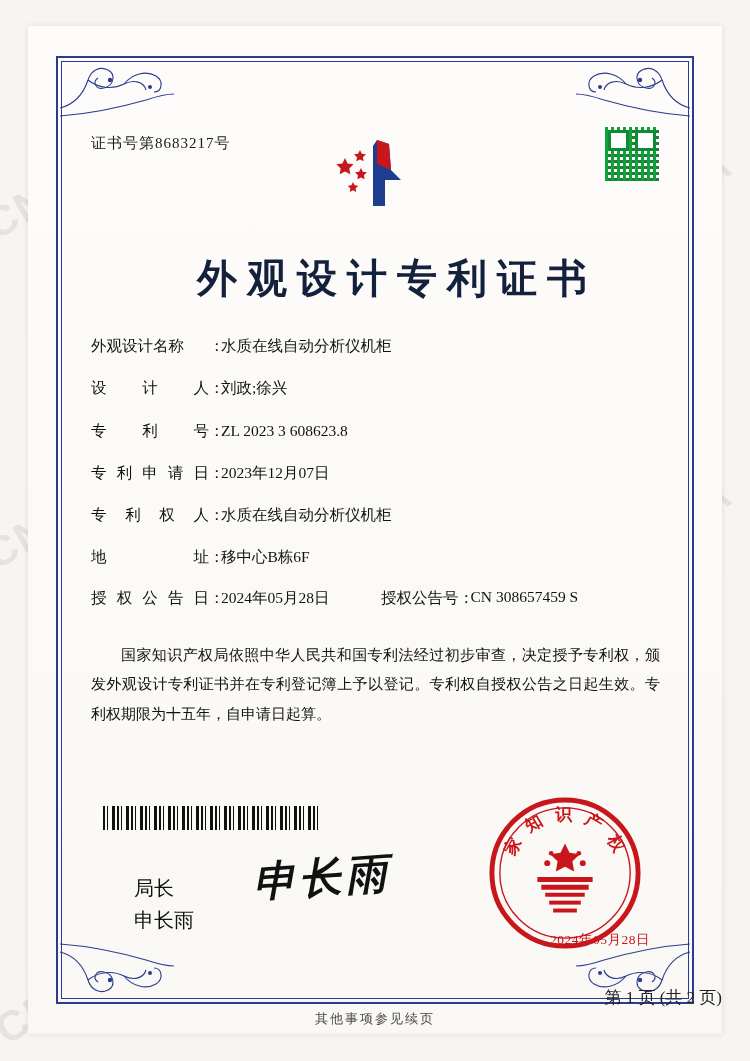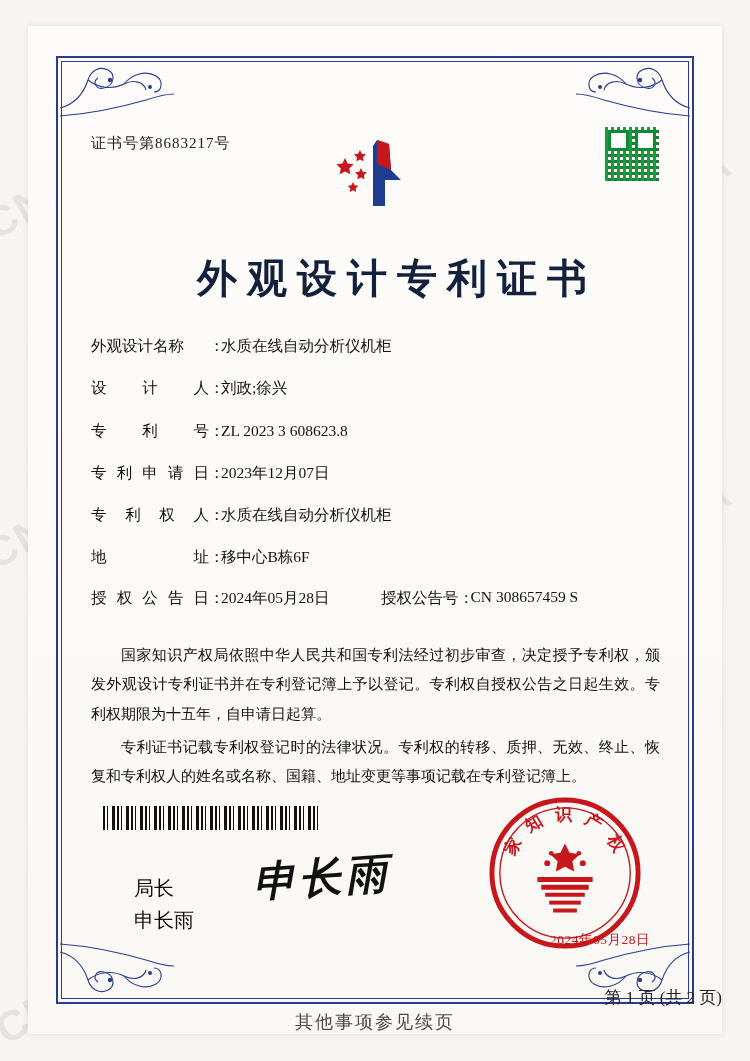--- a/index.html
+++ b/index.html
@@ -249,21 +249,21 @@
     top: 960px;
     text-align: right;
     font-size: 17px;
     color: #222;
   }
   .footer-note {
     position: absolute;
     left: 0; right: 0;
     top: 1010px;
     text-align: center;
-    font-size: 18px;
+    font-size: 13px;
     letter-spacing: 2px;
     color: #4a4a4a;
     z-index: 2;
     font-family: Liberation Serif, serif;
   }
 </style>
 </head>
 <body>
 
 <div class="watermark-layer">
@@ -418,21 +418,20 @@
       <div class="half">
         <div class="lbl">授权公告号</div>
         <div class="field-colon">：</div>
         <div>CN 308657459 S</div>
       </div>
     </div>
   </div>
 
   <div class="paragraphs">
     <p>国家知识产权局依照中华人民共和国专利法经过初步审查，决定授予专利权，颁发外观设计专利证书并在专利登记簿上予以登记。专利权自授权公告之日起生效。专利权期限为十五年，自申请日起算。</p>
-    <p>专利证书记载专利权登记时的法律状况。专利权的转移、质押、无效、终止、恢复和专利权人的姓名或名称、国籍、地址变更等事项记载在专利登记簿上。</p>
   </div>
 
   <div class="barcode"></div>
 
   <div class="sig-label">
     <div>局长</div>
     <div>申长雨</div>
   </div>
   <div class="sig-hand">申长雨</div>
 

